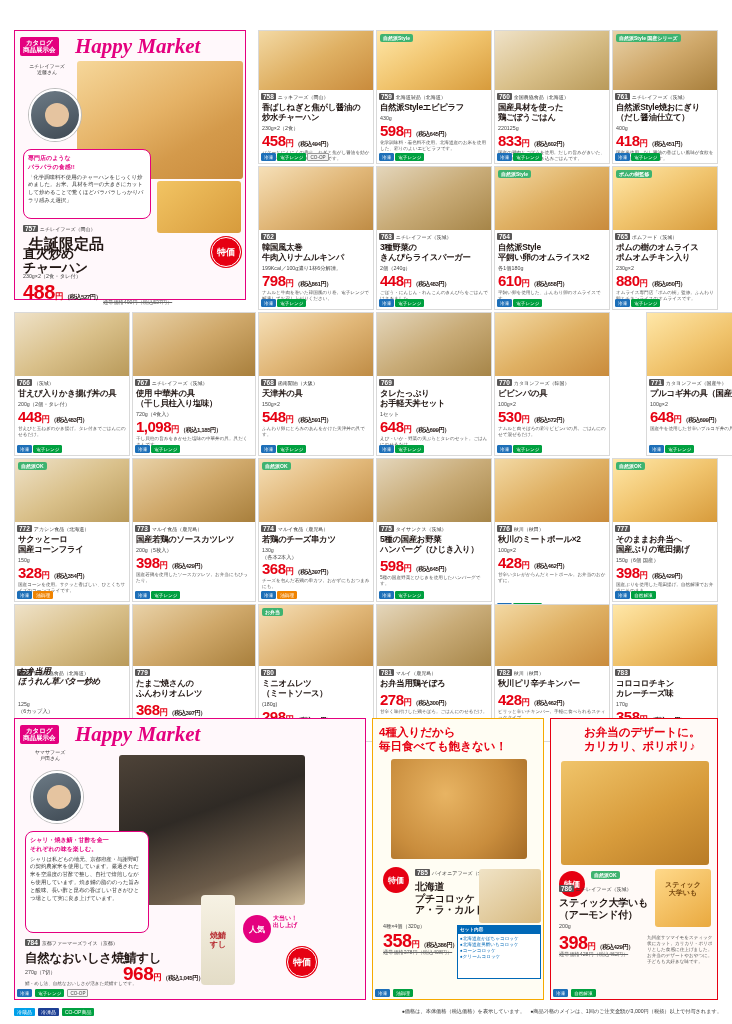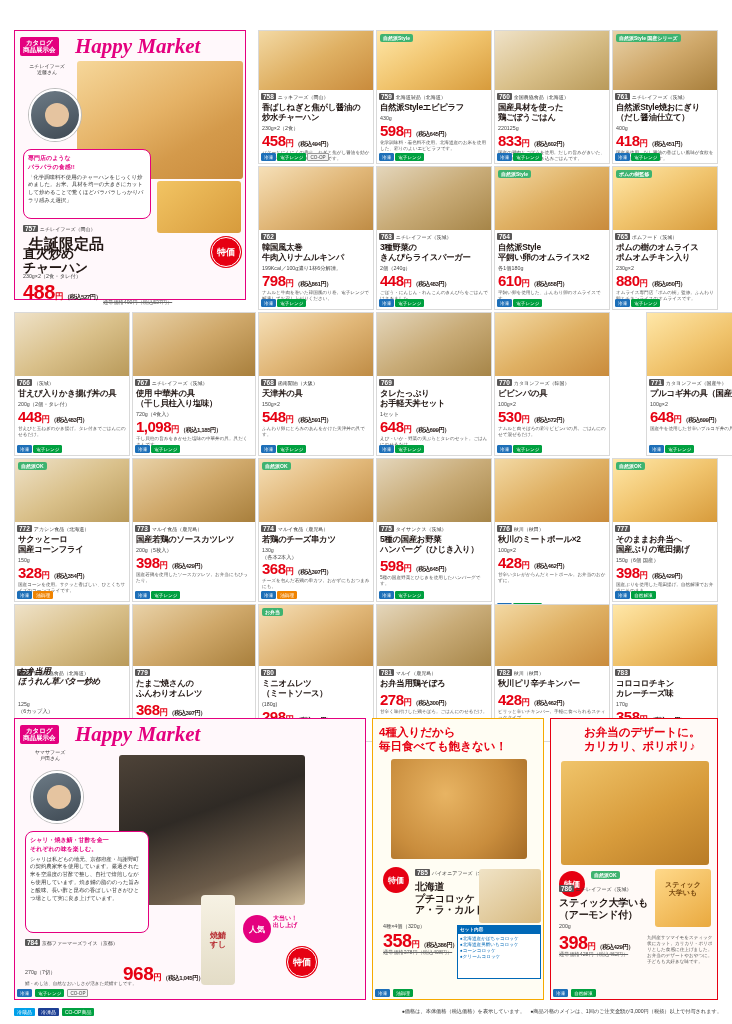--- a/index.html
+++ b/index.html
@@ -476,20 +476,21 @@
 すし</div>
 
     <div class="ninki" style="left:228px; top:196px;">人気</div>
     <div style="position:absolute; left:258px; top:196px; font-size:6px; font-weight:bold; color:#e4007f; white-space:pre-line; line-height:1.2;">大当い！
 出し上げ</div>
     <div class="tokka-badge" style="left:272px; top:228px;">特価</div>
 
     <div class="code-row" style="left:10px; top:220px;">
       <span class="code">784</span><span class="maker">京都ファーマーズライス（京都）</span>
     </div>
+    <div class="pname" style="left:10px; top:232px; font-size:12.5px;">自然なおいしさ焼鯖すし</div>
     <div class="spec" style="left:10px; top:250px;">270g（7切）</div>
     <div class="price" style="left:108px; top:244px; font-size:19px;">
       <span>968</span><span class="yen">円</span><span class="tax">（税込1,045円）</span>
     </div>
     <div class="desc" style="left:10px; top:262px; width:180px;">鯖・めし法、自然なおいしさが活きた焼鯖すしです。</div>
     <div class="icons">
       <span class="ico blue">冷凍</span>
       <span class="ico green">電子レンジ</span>
       <span class="ico">CO-OP</span>
     </div>

